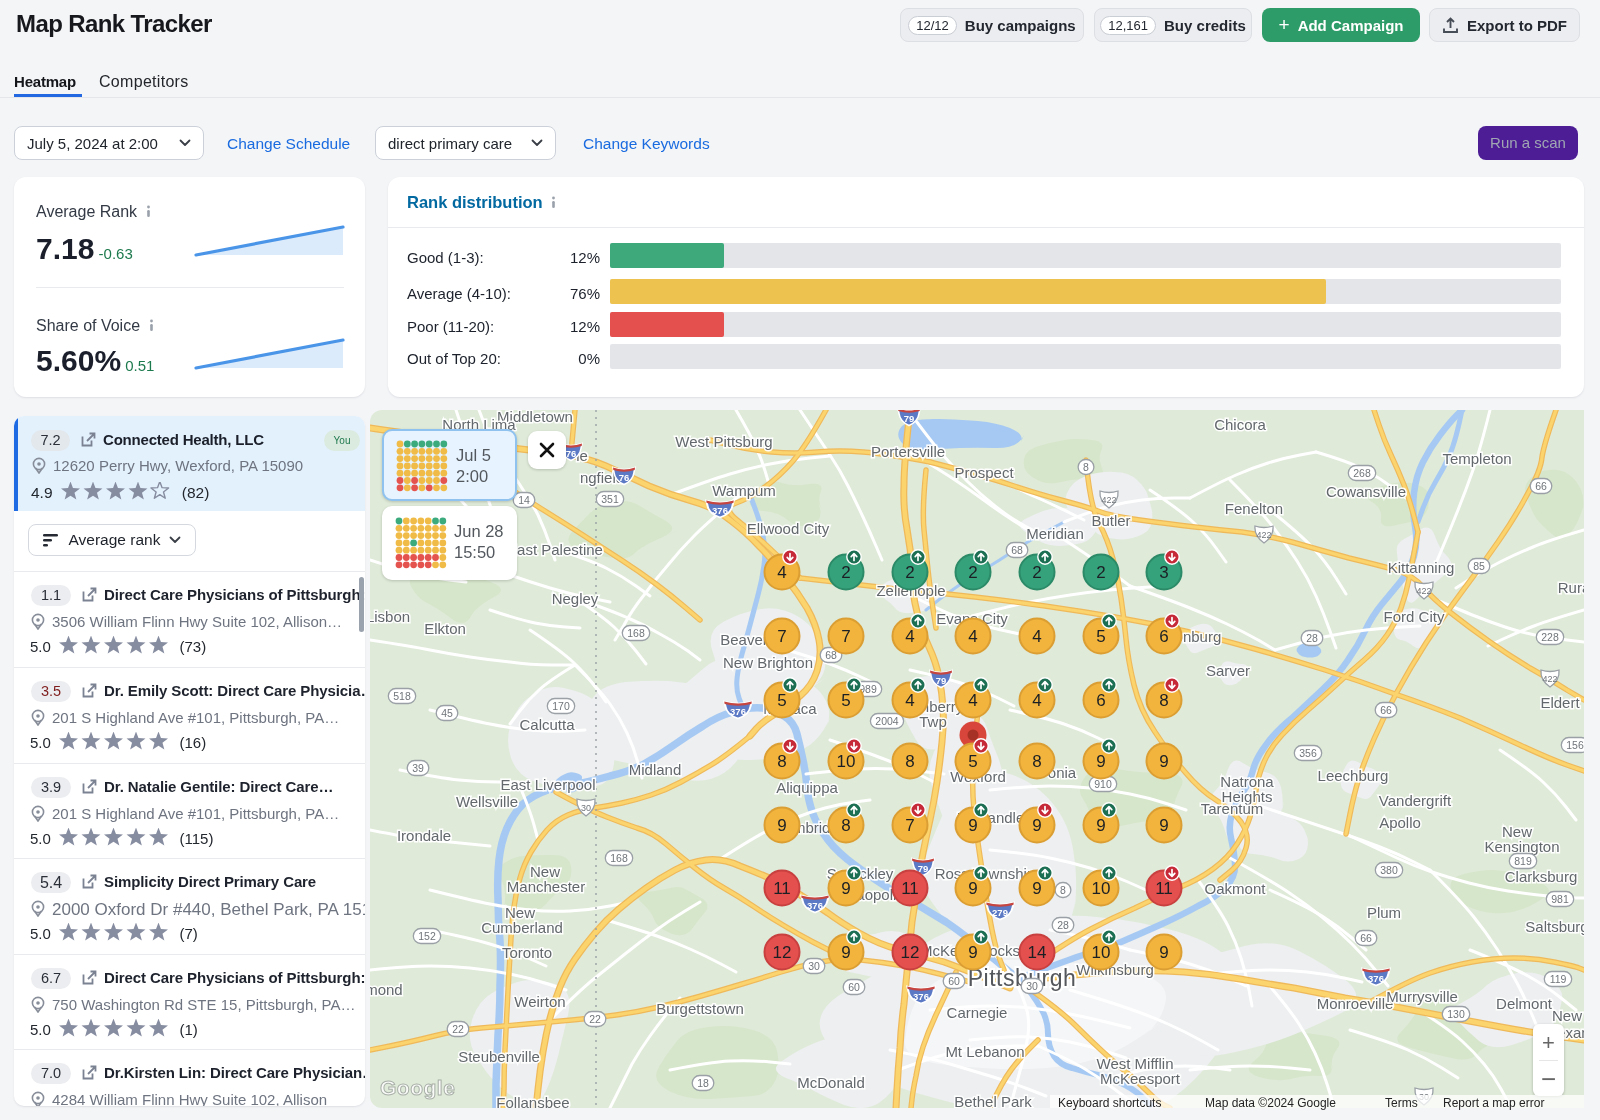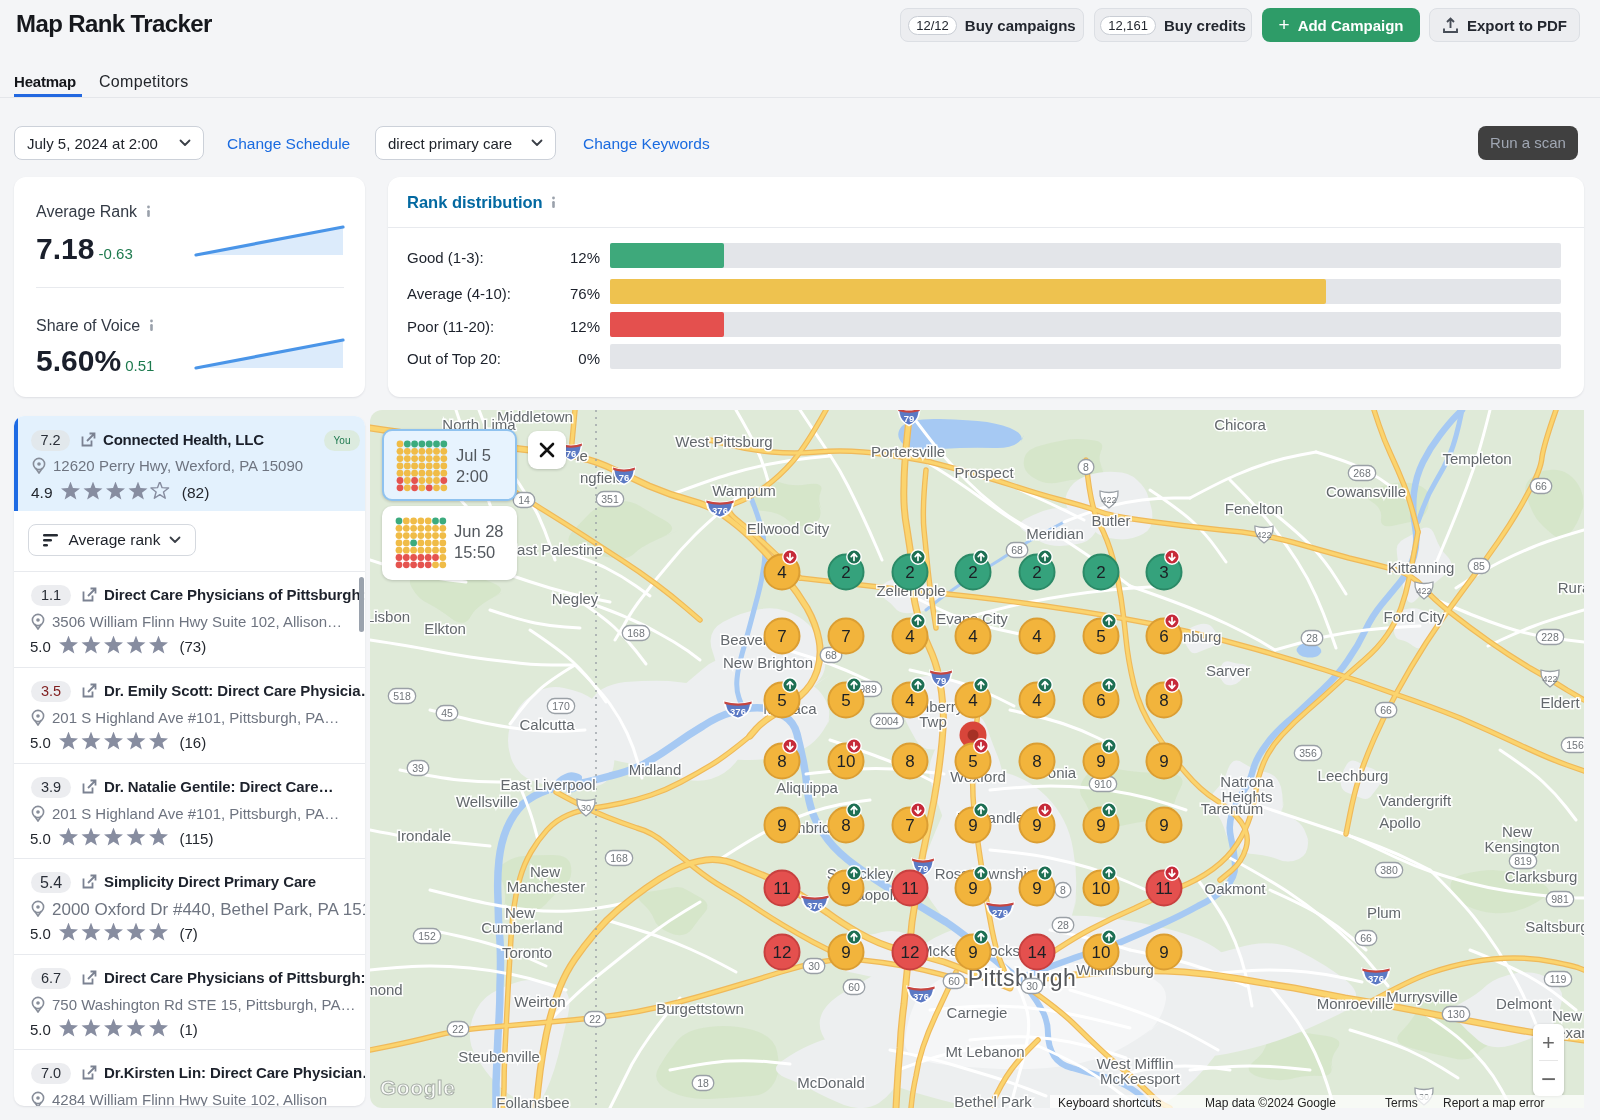--- a/index.html
+++ b/index.html
@@ -26,21 +26,21 @@
 <div style="position:absolute;left:14px;top:94px;width:68px;height:3px;background:#2268E0"></div>
 
 <div class="dd" style="left:14px;width:190px">July 5, 2024 at 2:00 <svg width="12" height="8" viewBox="0 0 12 8" style="vertical-align:2px">
       <path d="M1.5,1.5 L6,6 L10.5,1.5" fill="none" stroke="#3a3f47" stroke-width="1.8" stroke-linecap="round" stroke-linejoin="round"></path>
     </svg></div>
 <div class="link" style="position:absolute;left:227px;top:135px">Change Schedule</div>
 <div class="dd" style="left:375px;width:181px">direct primary care <svg width="12" height="8" viewBox="0 0 12 8" style="vertical-align:2px">
       <path d="M1.5,1.5 L6,6 L10.5,1.5" fill="none" stroke="#3a3f47" stroke-width="1.8" stroke-linecap="round" stroke-linejoin="round"></path>
     </svg></div>
 <div class="link" style="position:absolute;left:583px;top:135px">Change Keywords</div>
-<div style="position:absolute;left:1478px;top:126px;width:100px;height:34px;background:#404040;border-radius:8px;color:#A0A7B3;font-size:15px;text-align:center;line-height:34px">Run a scan</div>
+<div style="position:absolute;left:1478px;top:126px;width:100px;height:34px;background:#4c1d95;border-radius:8px;color:#A0A7B3;font-size:15px;text-align:center;line-height:34px">Run a scan</div>
 
 <div class="card" style="left:14px;top:177px;width:351px;height:220px">
   <div style="position:absolute;left:22px;top:26px;font-size:16px;color:#333A45">Average Rank <svg width="13" height="13" viewBox="0 0 13 13" style="vertical-align:-1px">
         <circle cx="6.5" cy="2" r="1.4" fill="#9AA1AB"></circle>
         <rect x="5.2" y="5" width="2.6" height="7" rx="1.3" fill="#9AA1AB"></rect>
       </svg></div>
   <div style="position:absolute;left:22px;top:55px;font-size:30px;font-weight:bold;color:#1A1F2B">7.18<span style="font-size:15px;font-weight:normal;color:#1D7A4E"> -0.63</span></div>
   <div style="position:absolute;left:180px;top:47px"><svg width="152" height="34" viewBox="0 0 152 34">
         <path d="M2,31 L149,3 L149,31 Z" fill="#DCEBFB"></path>
         <path d="M2,31 L149,3" stroke="#4A95E8" stroke-width="3.2" fill="none" stroke-linecap="round"></path>

